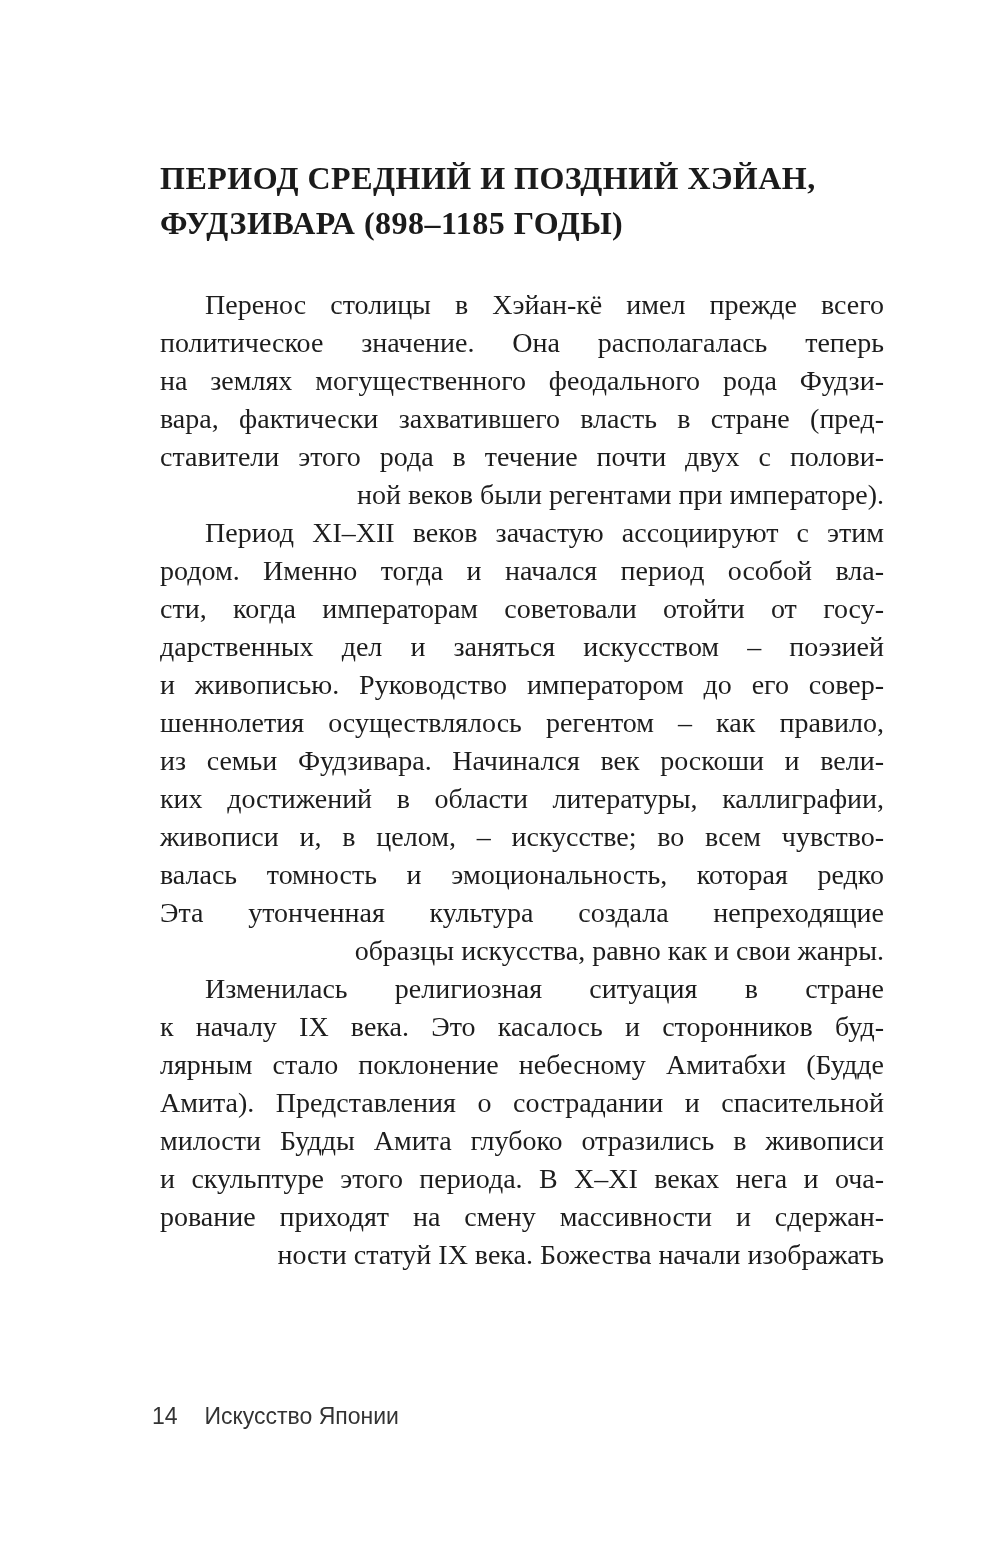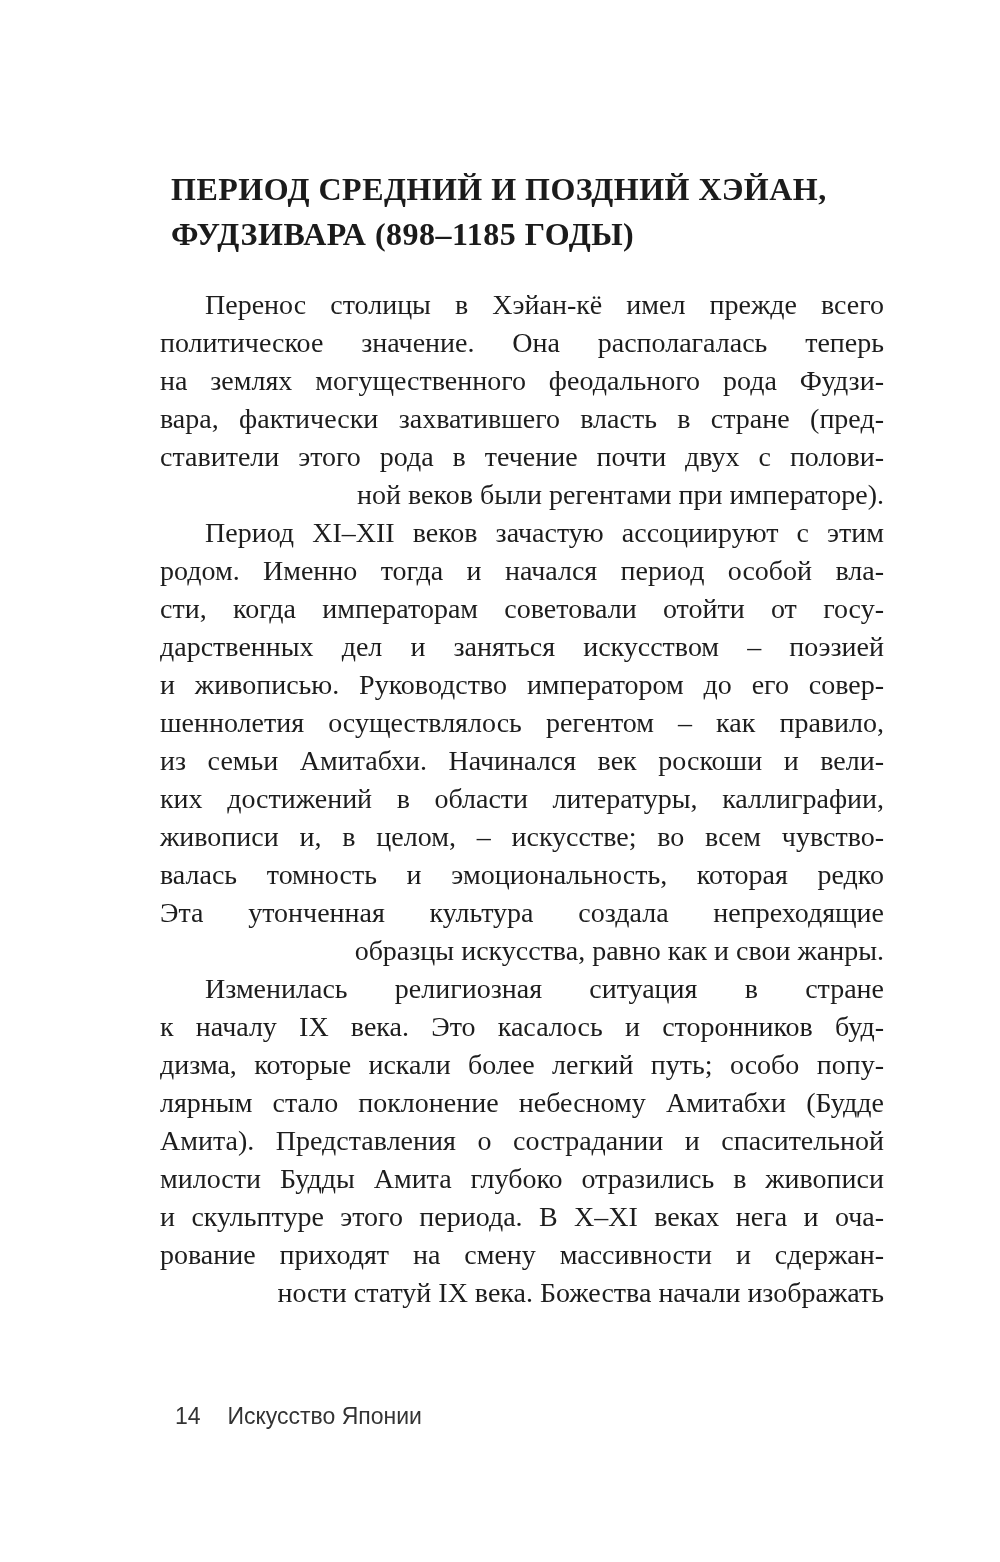--- a/index.html
+++ b/index.html
@@ -19,21 +19,21 @@
     position: absolute;
     left: 160px;
     top: 156px;
     width: 760px;
     font-family: "Liberation Serif", "DejaVu Serif", serif;
     font-weight: bold;
     font-size: 32px;
     line-height: 45px;
     letter-spacing: 0.5px;
     color: #1b1b1b;
-    margin: 11px;
+    margin: 0;
   }
   .body-text {
     position: absolute;
     left: 160px;
     top: 286px;
     width: 724px;
     font-family: "Liberation Serif", "DejaVu Serif", serif;
     font-size: 28px;
     line-height: 38px;
     color: #1d1d1d;
@@ -49,21 +49,21 @@
   }
   .line.just {
     text-align: justify;
     text-align-last: justify;
   }
   .line.first {
     text-indent: 45px;
   }
   .footer {
     position: absolute;
-    left: 175px;
+    left: 152px;
     top: 1402px;
     width: 724px;
     font-family: "Liberation Sans", "DejaVu Sans", sans-serif;
     font-size: 23px;
     line-height: 28px;
     color: #333333;
   }
   .footer .page-number {
     display: inline-block;
     min-width: 30px;
@@ -89,31 +89,30 @@
         <div class="line just">ставители этого рода в течение почти двух с полови-</div>
         <div class="line">ной веков были регентами при императоре).</div>
       </div>
       <div class="paragraph">
         <div class="line first just">Период XI–XII веков зачастую ассоциируют с этим</div>
         <div class="line just">родом. Именно тогда и начался период особой вла-</div>
         <div class="line just">сти, когда императорам советовали отойти от госу-</div>
         <div class="line just">дарственных дел и заняться искусством – поэзией</div>
         <div class="line just">и живописью. Руководство императором до его совер-</div>
         <div class="line just">шеннолетия осуществлялось регентом – как правило,</div>
-        <div class="line just">из семьи Амитабхи. Начинался век роскоши и вели-</div>
+        <div class="line just">из семьи Фудзивара. Начинался век роскоши и вели-</div>
         <div class="line just">ких достижений в области литературы, каллиграфии,</div>
         <div class="line just">живописи и, в целом, – искусстве; во всем чувство-</div>
         <div class="line just">валась томность и эмоциональность, которая редко</div>
         <div class="line just">Эта утонченная культура создала непреходящие</div>
         <div class="line">образцы искусства, равно как и свои жанры.</div>
       </div>
       <div class="paragraph">
         <div class="line first just">Изменилась религиозная ситуация в стране</div>
         <div class="line just">к началу IX века. Это касалось и сторонников буд-</div>
-        <div class="line just">дизма, которые искали более легкий путь; особо попу-</div>
         <div class="line just">лярным стало поклонение небесному Амитабхи (Будде</div>
         <div class="line just">Амита). Представления о сострадании и спасительной</div>
         <div class="line just">милости Будды Амита глубоко отразились в живописи</div>
         <div class="line just">и скульптуре этого периода. В X–XI веках нега и оча-</div>
         <div class="line just">рование приходят на смену массивности и сдержан-</div>
         <div class="line">ности статуй IX века. Божества начали изображать</div>
       </div>
     </div>
 
   <div class="footer">

